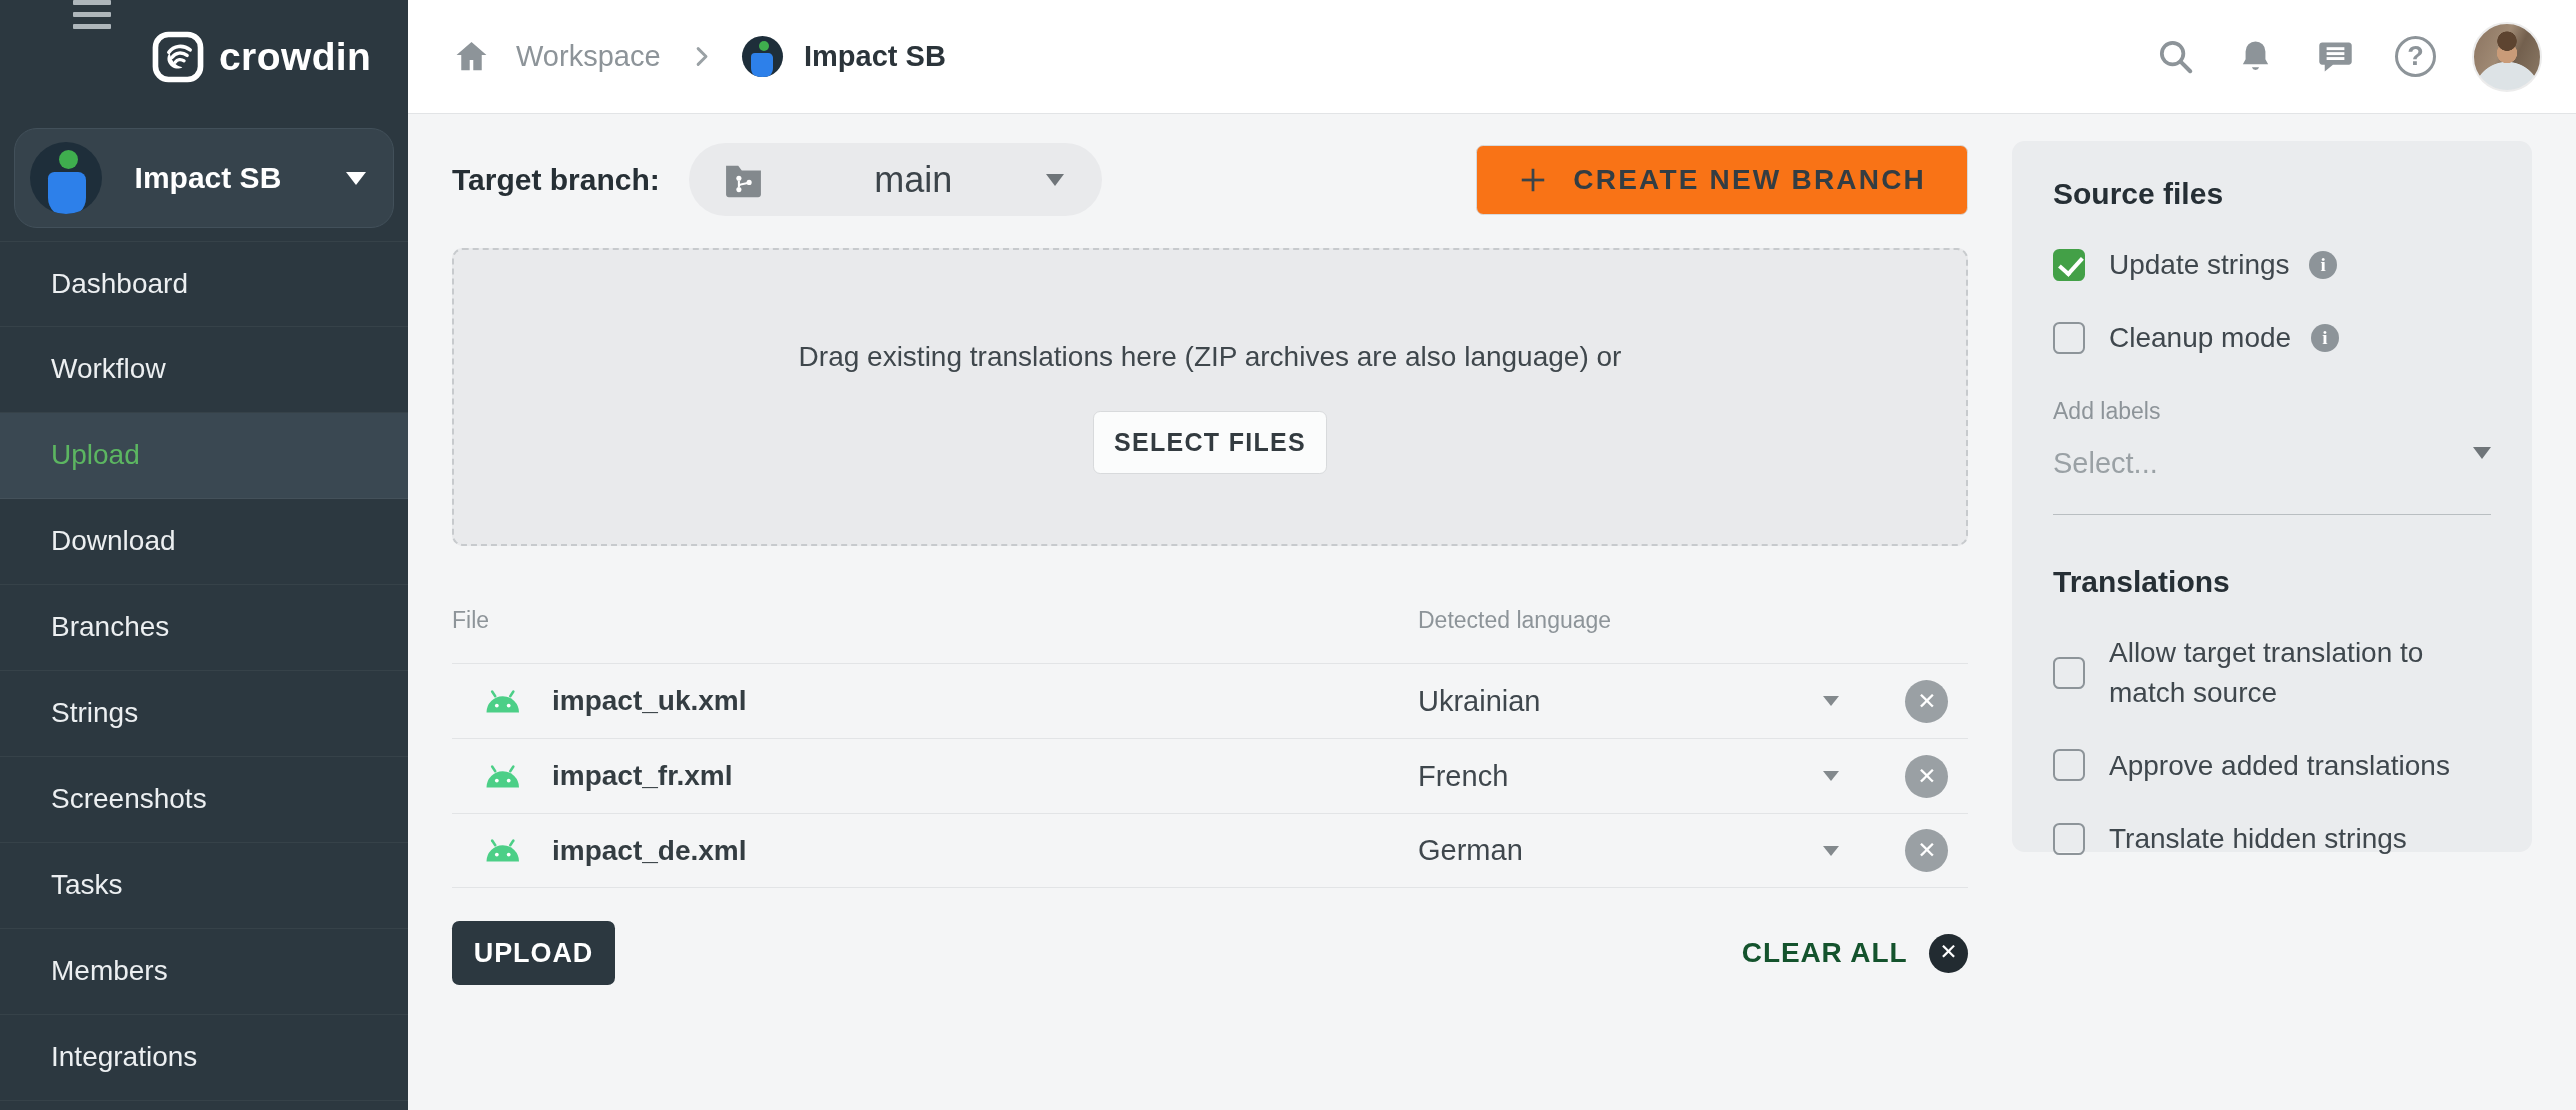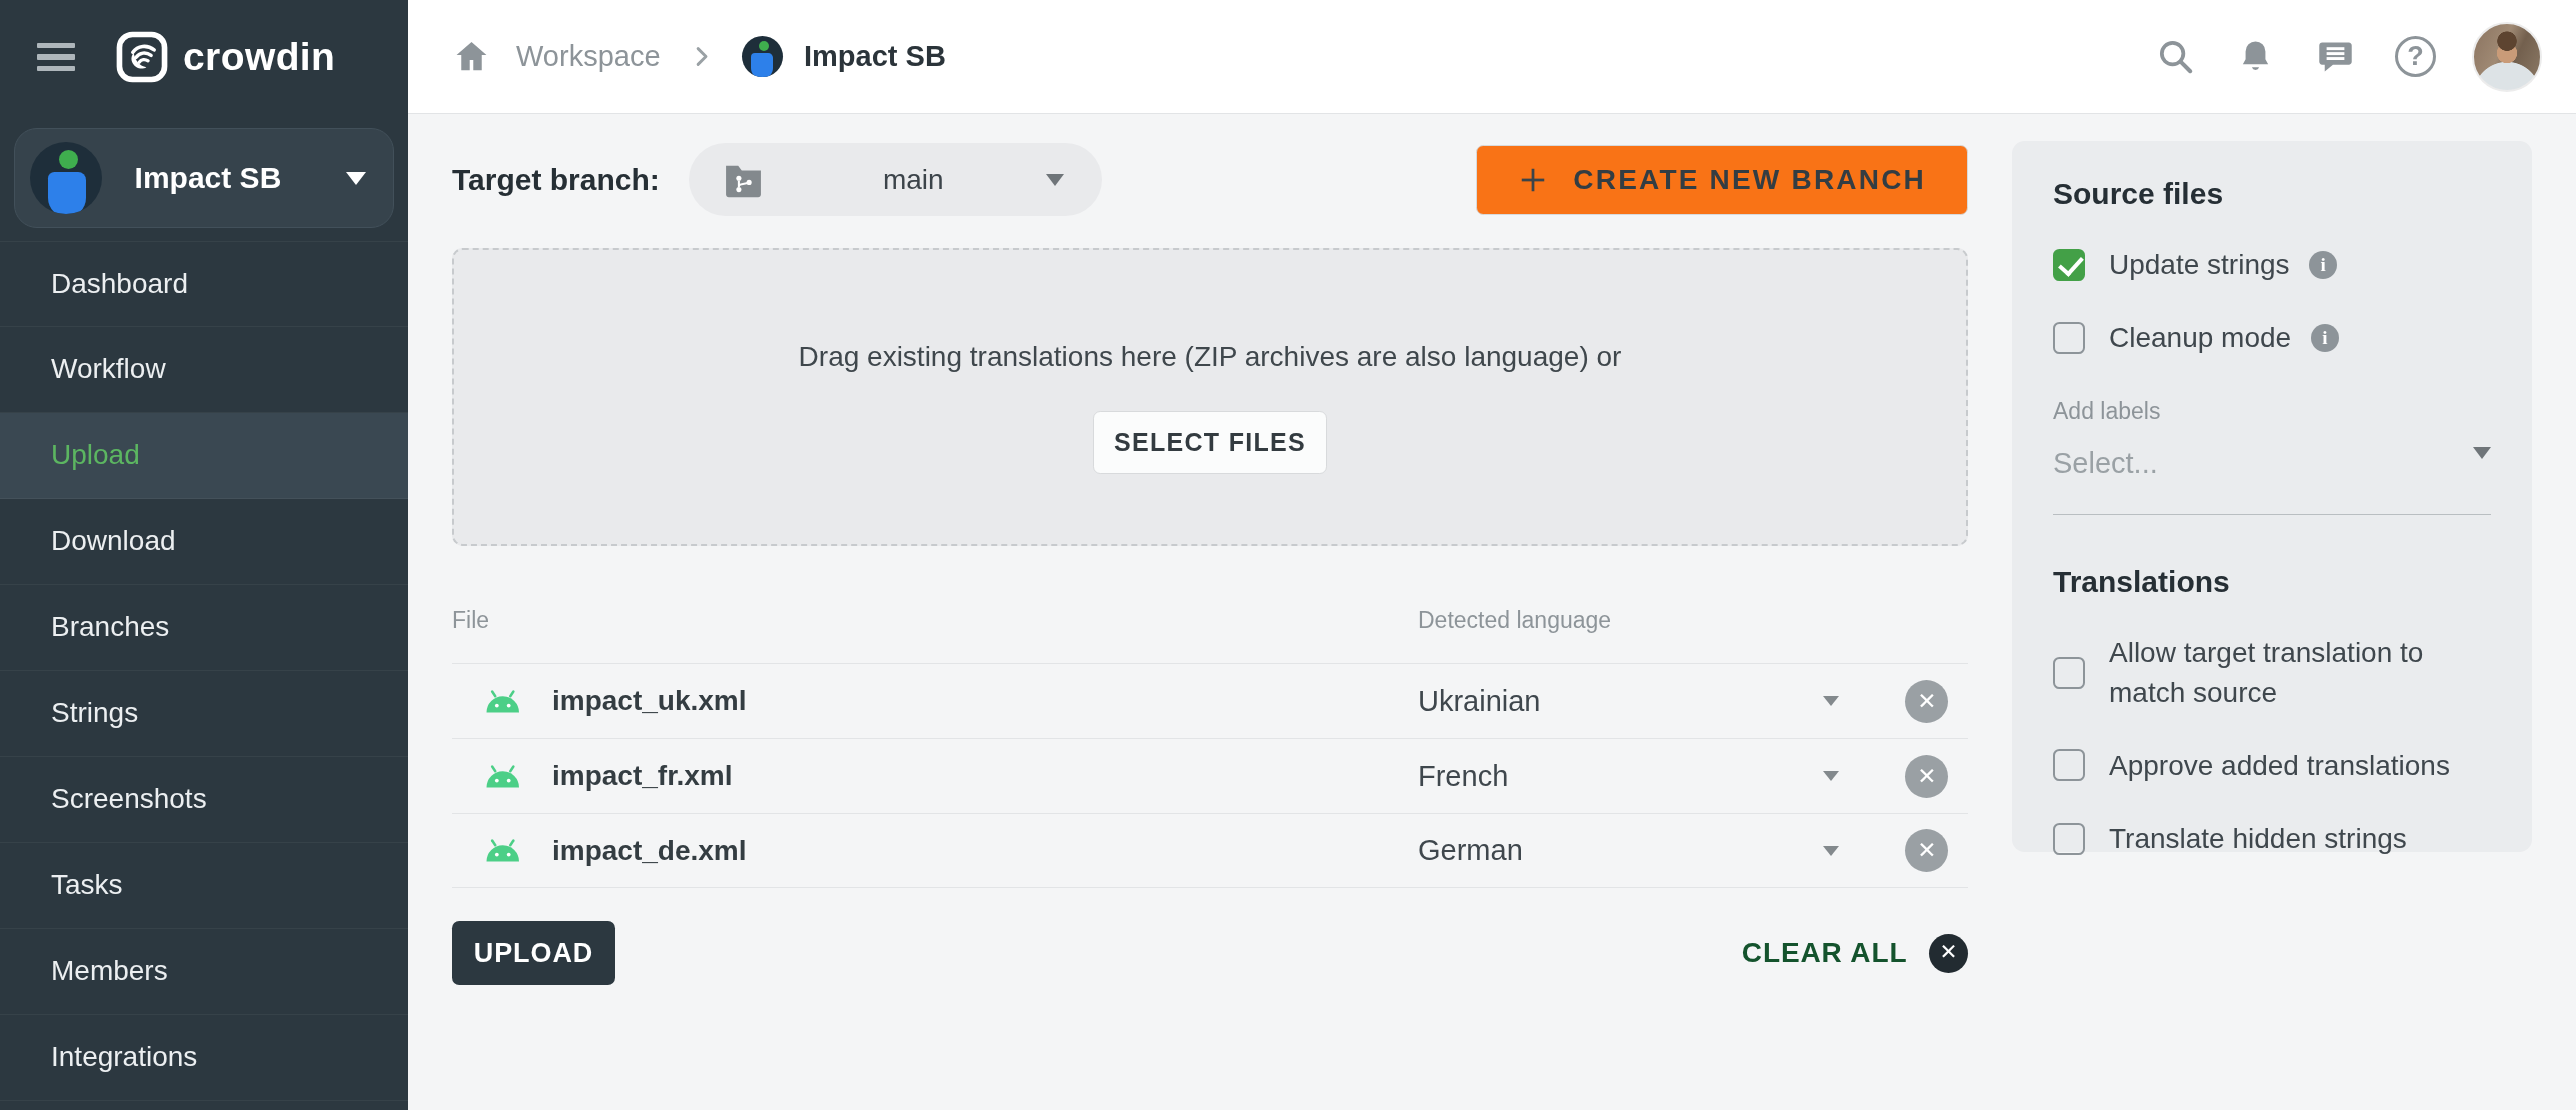--- a/index.html
+++ b/index.html
@@ -11,21 +11,21 @@
   *{box-sizing:border-box;}
   html,body{margin:0;padding:0;}
   body{
     width:2576px;height:1111px;overflow:hidden;position:relative;
     background:var(--page);
     font-family:"Liberation Sans","DejaVu Sans",sans-serif;
     color:var(--text);
   }
   
   .sidebar{position:absolute;left:0;top:0;width:408px;height:1111px;background:var(--dark);z-index:3;}
-  .sidebar-top{height:114px;display:flex;align-items:center;padding-left:37px;}
+  .sidebar-top{height:114px;display:flex;padding-left:73px;}
   .hamburger{width:38px;height:29px;display:flex;flex-direction:column;justify-content:space-between;cursor:pointer;}
   .hamburger i{display:block;height:5.4px;background:#aeb6bb;border-radius:0.9px;}
   .logo{display:flex;align-items:center;margin-left:41px;}
   .logo-glyph{width:52px;height:52px;flex:none;}
   .logo-text{color:#fff;font-size:39px;font-weight:700;letter-spacing:0.4px;margin-left:15px;}
   .project-selector{
     margin:14.3px 14.3px 0 14.3px;height:100px;background:var(--dark-2);
     border:1.8px solid #42505a;border-radius:23px;display:flex;align-items:center;
     padding:0 27px 0 14.3px;cursor:pointer;
   }
@@ -78,21 +78,21 @@
   .main{position:absolute;left:408px;top:114px;right:0;bottom:0;}
   .content{position:absolute;left:44px;top:0;width:1516px;}
   .toolbar-row{margin-top:29px;height:73px;display:flex;align-items:center;text-align:center;}
   .toolbar-label{font-size:30px;font-weight:700;color:#262f35;}
   .branch-select{
     margin-left:29px;width:413px;height:73px;background:var(--zone);border-radius:37px;
     display:flex;align-items:center;padding:0 38px 0 34px;cursor:pointer;
   }
   .branch-icon{width:41px;height:38px;color:#83898d;flex:none;display:flex;}
   .branch-icon svg{width:41px;height:38px;}
-  .branch-value{font-size:28px;color:#3c444a;margin-left:17px;flex:1;}
+  .branch-value{font-size:36px;color:#3c444a;margin-left:17px;flex:1;}
   .caret-gray{width:0;height:0;border-left:9.8px solid transparent;border-right:9.8px solid transparent;border-top:12.5px solid #6f7579;flex:none;}
   .create-branch{
     margin-left:auto;height:70px;background:#f97316;border:1.8px solid #d7dadc;border-radius:7.2px;
     display:flex;align-items:center;padding:0 41px;cursor:pointer;
   }
   .plus-icon{width:30px;height:30px;color:#3b444a;display:flex;margin-right:25px;}
   .plus-icon svg{width:30px;height:30px;}
   .create-branch-label{font-size:28px;font-weight:700;letter-spacing:2.2px;color:#333d43;}
   .dropzone{
     margin-top:32px;height:298px;background:var(--zone);

